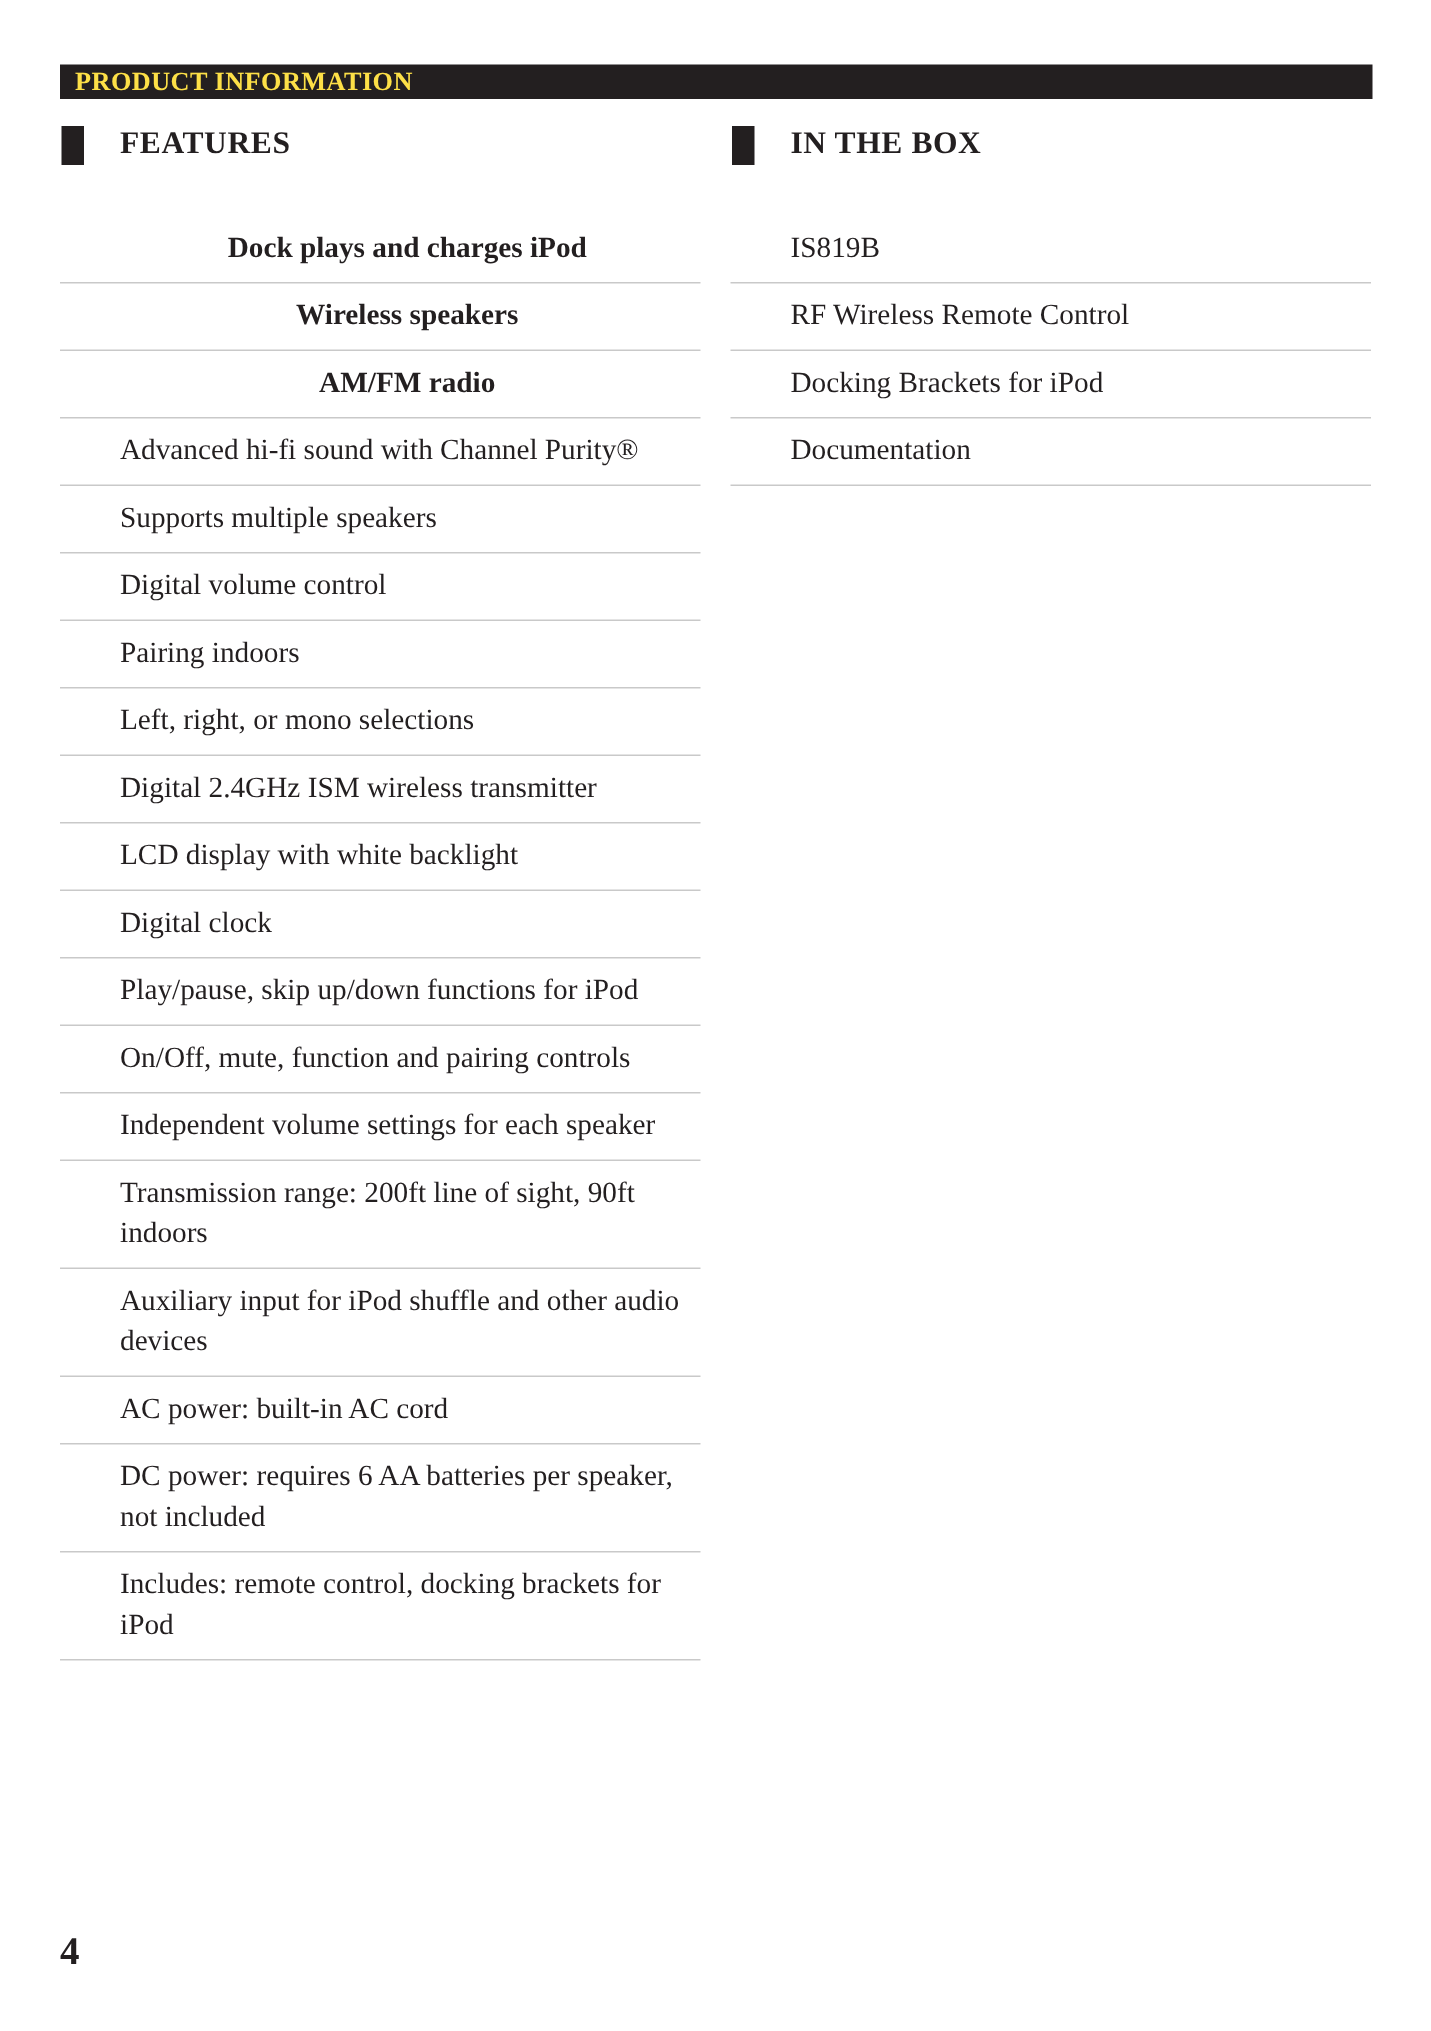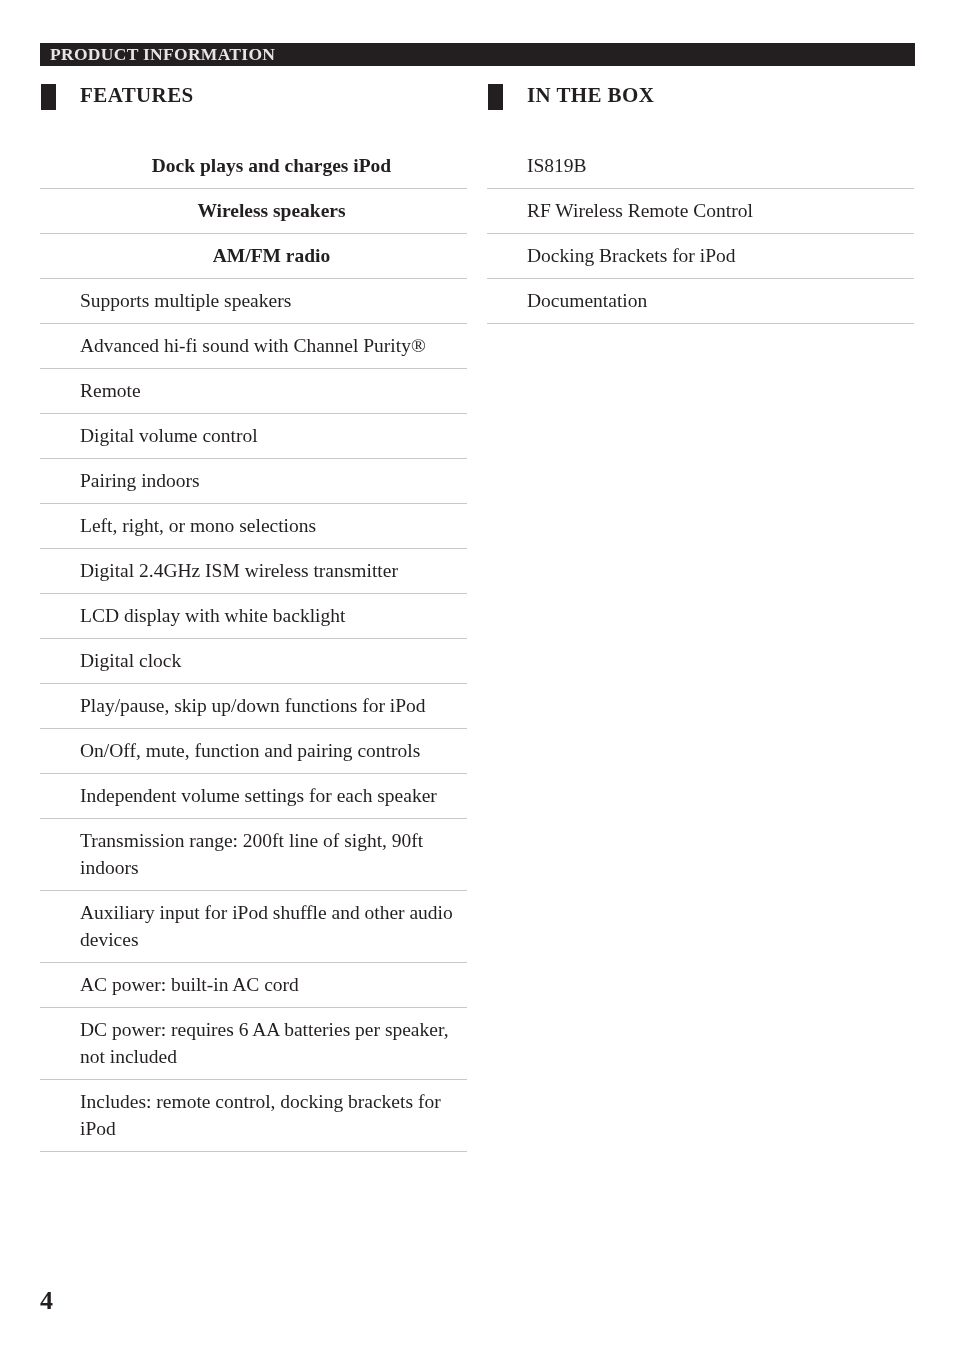--- a/index.html
+++ b/index.html
@@ -29,21 +29,21 @@
     top: 43px;
     width: 875px;
     height: 23px;
     background: #231f20;
   }
   .banner-title {
     position: absolute;
     left: 10px;
     top: 50%;
     transform: translateY(-50%);
-    color: #e5e5e5;
+    color: #fde047;
     font-weight: bold;
     font-size: 17.5px;
     letter-spacing: 0.3px;
     white-space: nowrap;
     line-height: 1;
   }
 
   
   .columns {
     position: absolute;
@@ -130,23 +130,22 @@
 
     <div class="col col-left">
       <div class="section-head">
         <span class="head-marker"></span>
         <span class="head-label">FEATURES</span>
       </div>
       <ul class="spec-list list-offset" id="features-list">
           <li class="spec-item bold">Dock plays and charges iPod</li>
           <li class="spec-item bold">Wireless speakers</li>
           <li class="spec-item bold">AM/FM radio</li>
+          <li class="spec-item">Advanced hi-fi sound with Channel Purity®</li>
           <li class="spec-item">Supports multiple speakers</li>
-          <li class="spec-item">Advanced hi-fi sound with Channel Purity®</li>
-          <li class="spec-item">Remote</li>
           <li class="spec-item">Digital volume control</li>
           <li class="spec-item">Pairing indoors</li>
           <li class="spec-item">Left, right, or mono selections</li>
           <li class="spec-item">Digital 2.4GHz ISM wireless transmitter</li>
           <li class="spec-item">LCD display with white backlight</li>
           <li class="spec-item">Digital clock</li>
           <li class="spec-item">Play/pause, skip up/down functions for iPod</li>
           <li class="spec-item">On/Off, mute, function and pairing controls</li>
           <li class="spec-item">Independent volume settings for each speaker</li>
           <li class="spec-item">Transmission range: 200ft line of sight, 90ft indoors</li>

